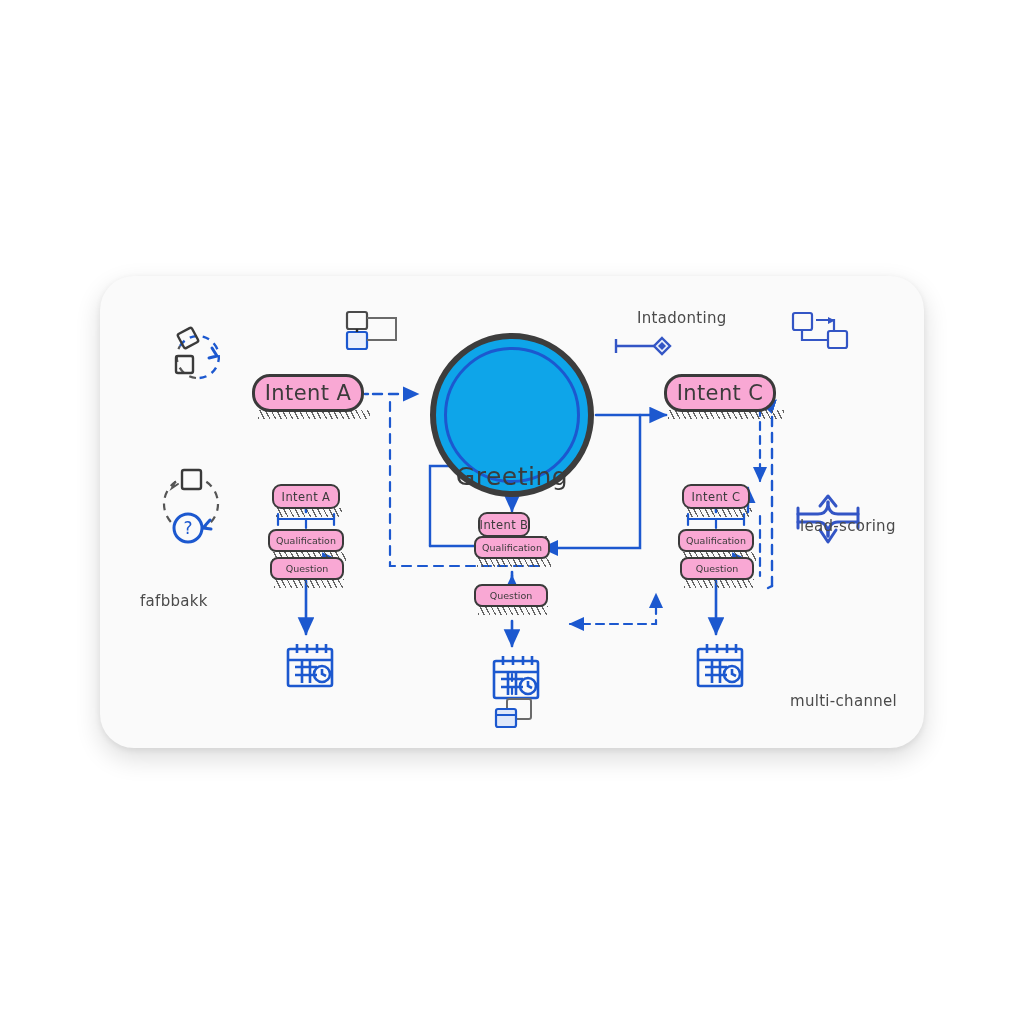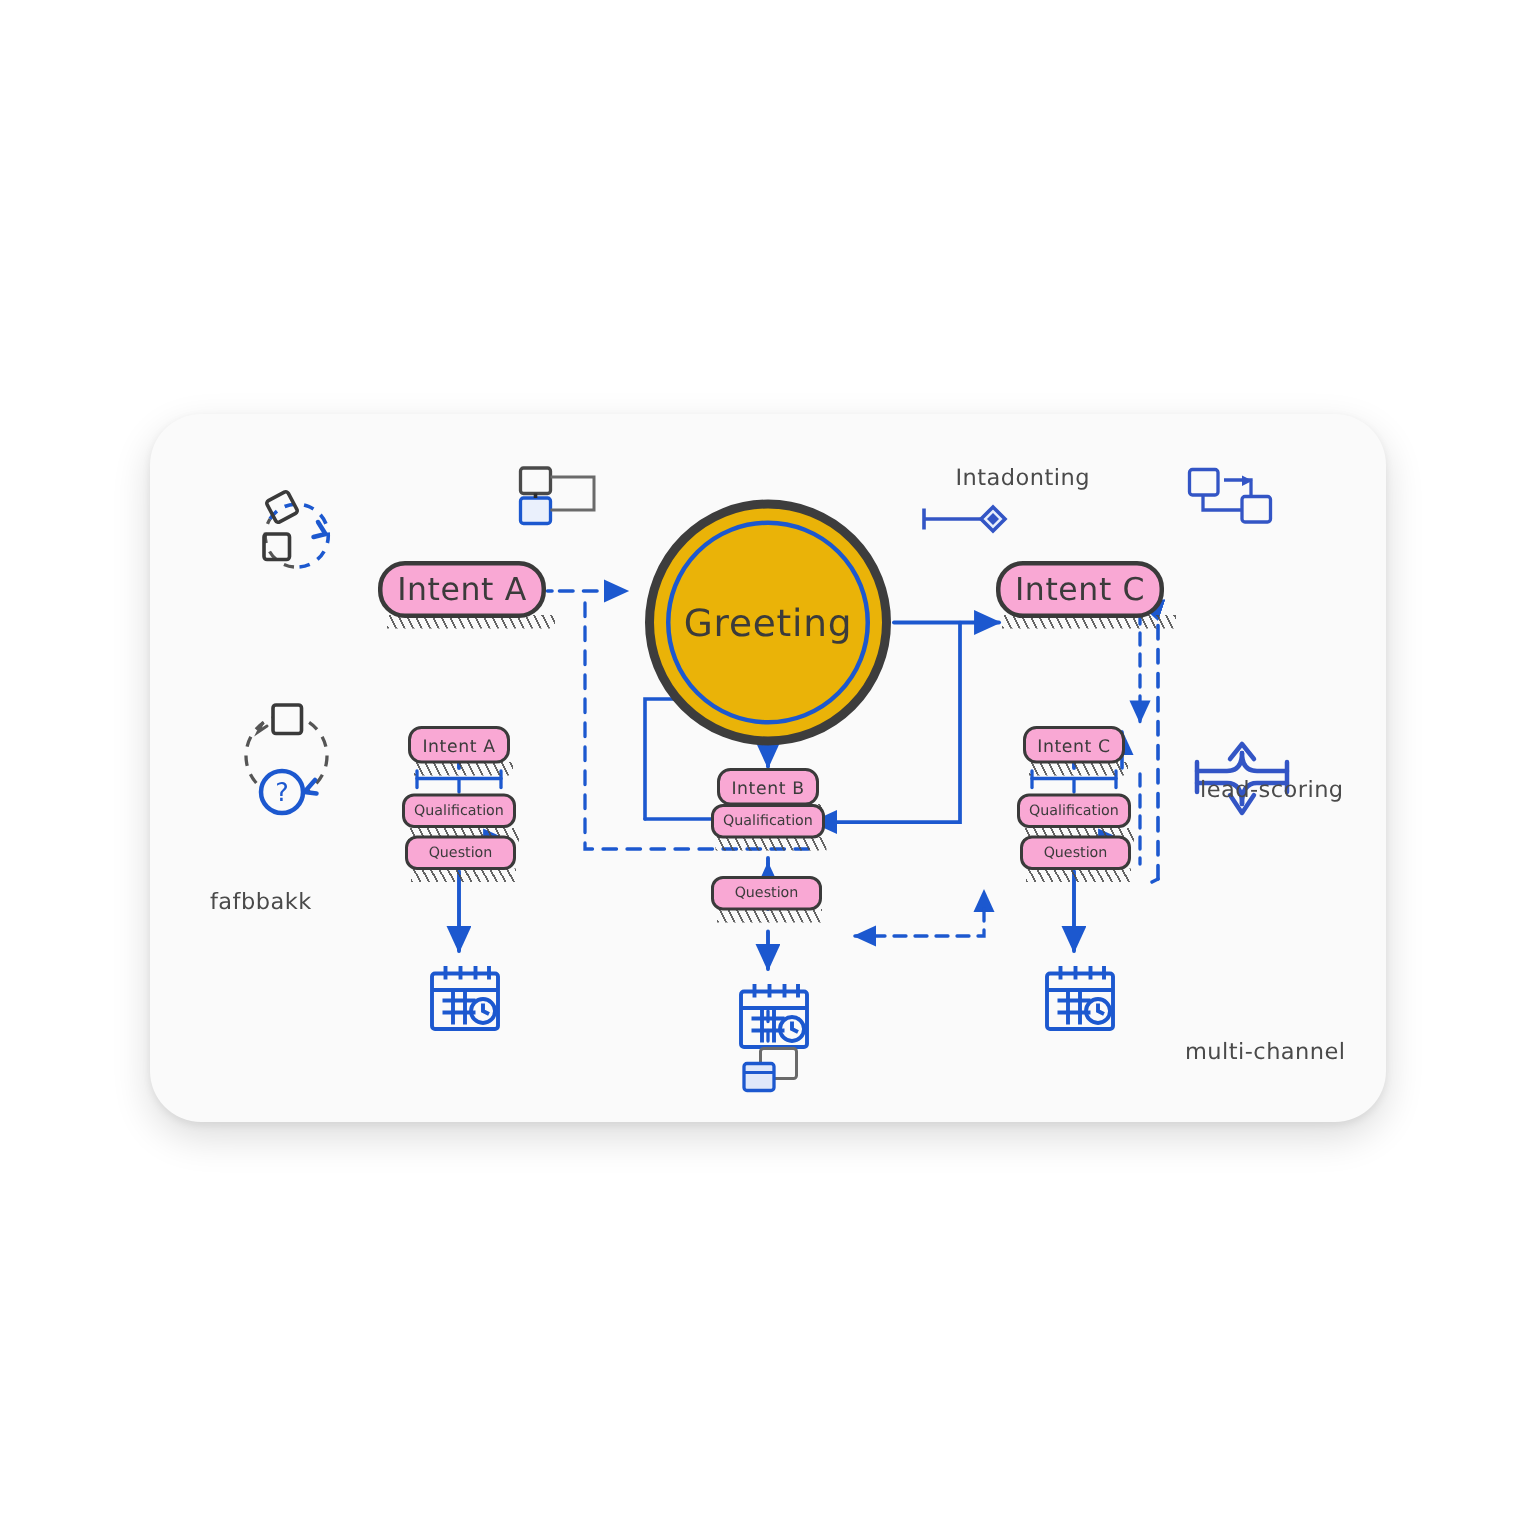--- a/index.html
+++ b/index.html
@@ -71,22 +71,22 @@
     opacity: .85;
   }
 
   
   #greeting-node {
     position: absolute;
     left: 330px; top: 57px;
     width: 164px; height: 164px;
     border-radius: 50%;
     border: 6px solid #3d3d3d;
-    background: #eab308;
-    display: flex; align-items: center; justify-content: center;
+    background: #0ea5e9;
+    display: flex; align-items: flex-end; justify-content: center;
   }
   #greeting-ring {
     position: absolute;
     left: 8px; top: 8px; right: 8px; bottom: 8px;
     border-radius: 50%;
     border: 3px solid #1c58cf;
   }
   #greeting-label {
     position: relative;
     font-size: 25px;
@@ -192,21 +192,21 @@
     <div class="hatch" style="left:176px; top:232px; width:66px;"></div>
     <div class="nodebox small" style="left:172px; top:208px; width:68px; height:25px;">Intent A</div>
 
     <div class="hatch" style="left:172px; top:276px; width:74px;"></div>
     <div class="nodebox tiny" style="left:168px; top:253px; width:76px; height:23px;">Qualification</div>
 
     <div class="hatch" style="left:174px; top:303px; width:70px;"></div>
     <div class="nodebox tiny" style="left:170px; top:281px; width:74px; height:23px;">Question</div>
 
     <div class="hatch" style="left:382px; top:260px; width:66px;"></div>
-    <div class="nodebox small" style="left:378px; top:236px; width:68px; height:25px;">Intent B</div>
+    <div class="nodebox small" style="left:378px; top:236px; width:52px; height:25px;">Intent B</div>
 
     <div class="hatch" style="left:377px; top:282px; width:74px;"></div>
     <div class="nodebox tiny" style="left:374px; top:260px; width:76px; height:23px;">Qualification</div>
 
     <div class="hatch" style="left:378px; top:330px; width:70px;"></div>
     <div class="nodebox tiny" style="left:374px; top:308px; width:74px; height:23px;">Question</div>
 
     <div class="hatch" style="left:586px; top:232px; width:66px;"></div>
     <div class="nodebox small" style="left:582px; top:208px; width:68px; height:25px;">Intent C</div>
 

